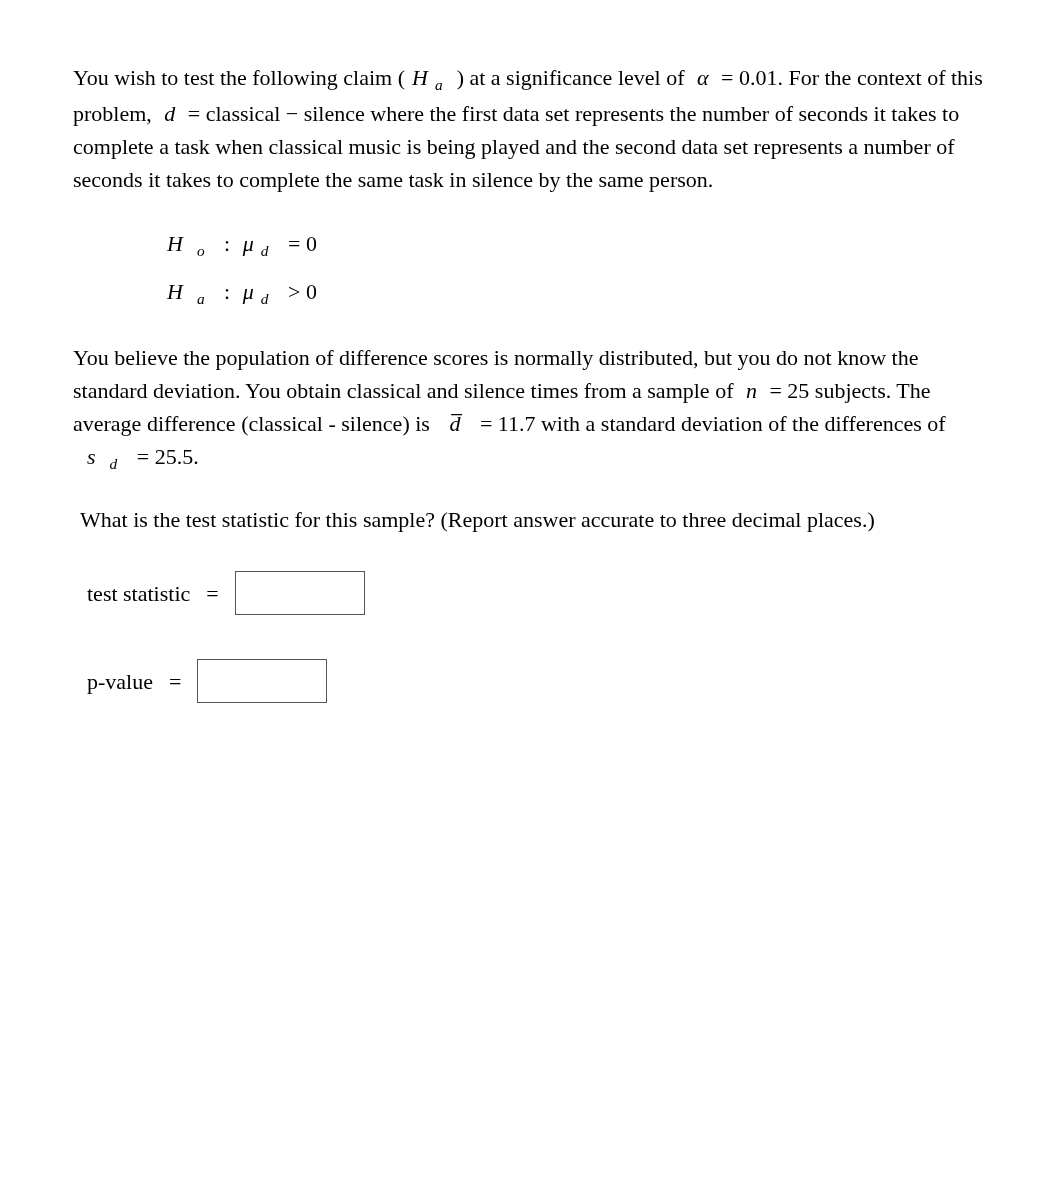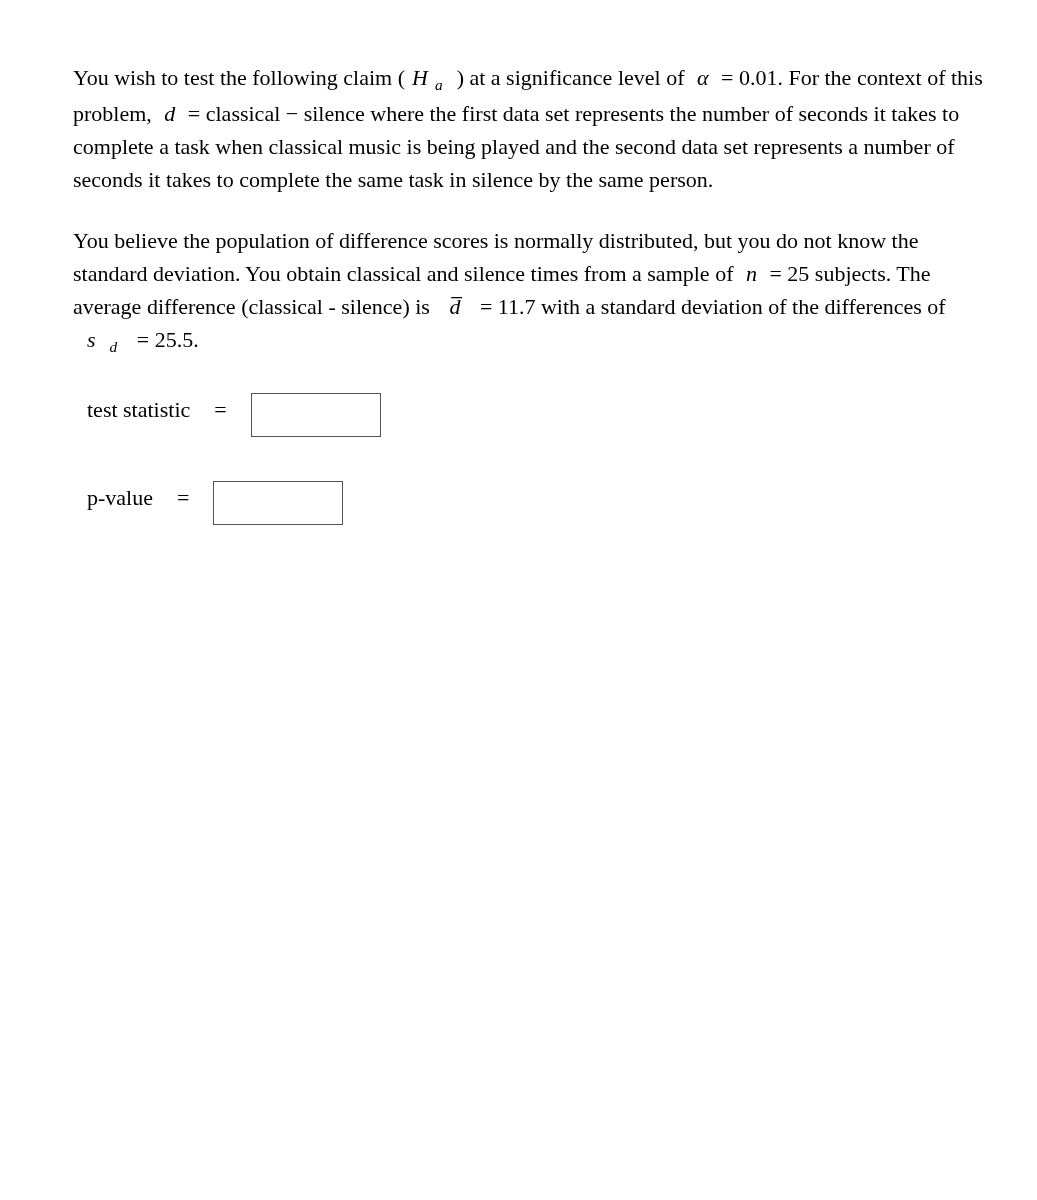--- a/index.html
+++ b/index.html
@@ -37,21 +37,22 @@
       display: block;
       font-size: 22px;
     }
 
     .question-section {
       margin-bottom: 20px;
     }
 
     .input-row {
       display: flex;
-      gap: 10px;
+      align-items: center;
+      gap: 2px;
       margin-top: 8px;
       margin-bottom: 30px;
     }
 
     .input-label {
       font-size: 22px;
       font-family: 'Georgia', 'Times New Roman', serif;
     }
 
     .answer-input {
@@ -84,31 +85,43 @@
   <div class="paragraph">
     You wish to test the following claim (<span class="math-inline">H<sub>a</sub></span>) at a significance
     level of <span class="math-inline">α</span> = 0.01. For the context of this problem,
     <span class="math-inline">d</span> = classical − silence where the first data set represents
     the number of seconds it takes to complete a task when
     classical music is being played and the second data set
     represents a number of seconds it takes to complete the
     same task in silence by the same person.
   </div>
 
+  <div class="hypotheses">
+    <span class="hypothesis-line">
+      <span class="math-inline"><em>H</em><sub>o</sub></span> : <span class="math-inline">μ<sub>d</sub></span> = 0
+    </span>
+    <span class="hypothesis-line">
+      <span class="math-inline"><em>H</em><sub>a</sub></span> : <span class="math-inline">μ<sub>d</sub></span> &gt; 0
+    </span>
+  </div>
 
   <div class="paragraph">
     You believe the population of difference scores is normally
     distributed, but you do not know the standard deviation. You
     obtain classical and silence times from a sample of <span class="math-inline">n</span> = 25
     subjects. The average difference (classical - silence) is
     <span class="math-inline"><em>d̅</em></span> = 11.7 with a standard deviation of the differences of
     <span class="math-inline"><em>s</em><sub>d</sub></span> = 25.5.
   </div>
 
   <div class="question-section">
+    <div class="paragraph">
+      What is the test statistic for this sample? (Report answer
+      accurate to three decimal places.)
+    </div>
     <div class="input-row">
       <span class="input-label">test statistic</span>
       <span class="equals-sign">=</span>
       <input type="text" class="answer-input" aria-label="test statistic answer" style="">
     </div>
   </div>
 
   <div class="question-section">
     <div class="input-row">
       <span class="input-label">p-value</span>

